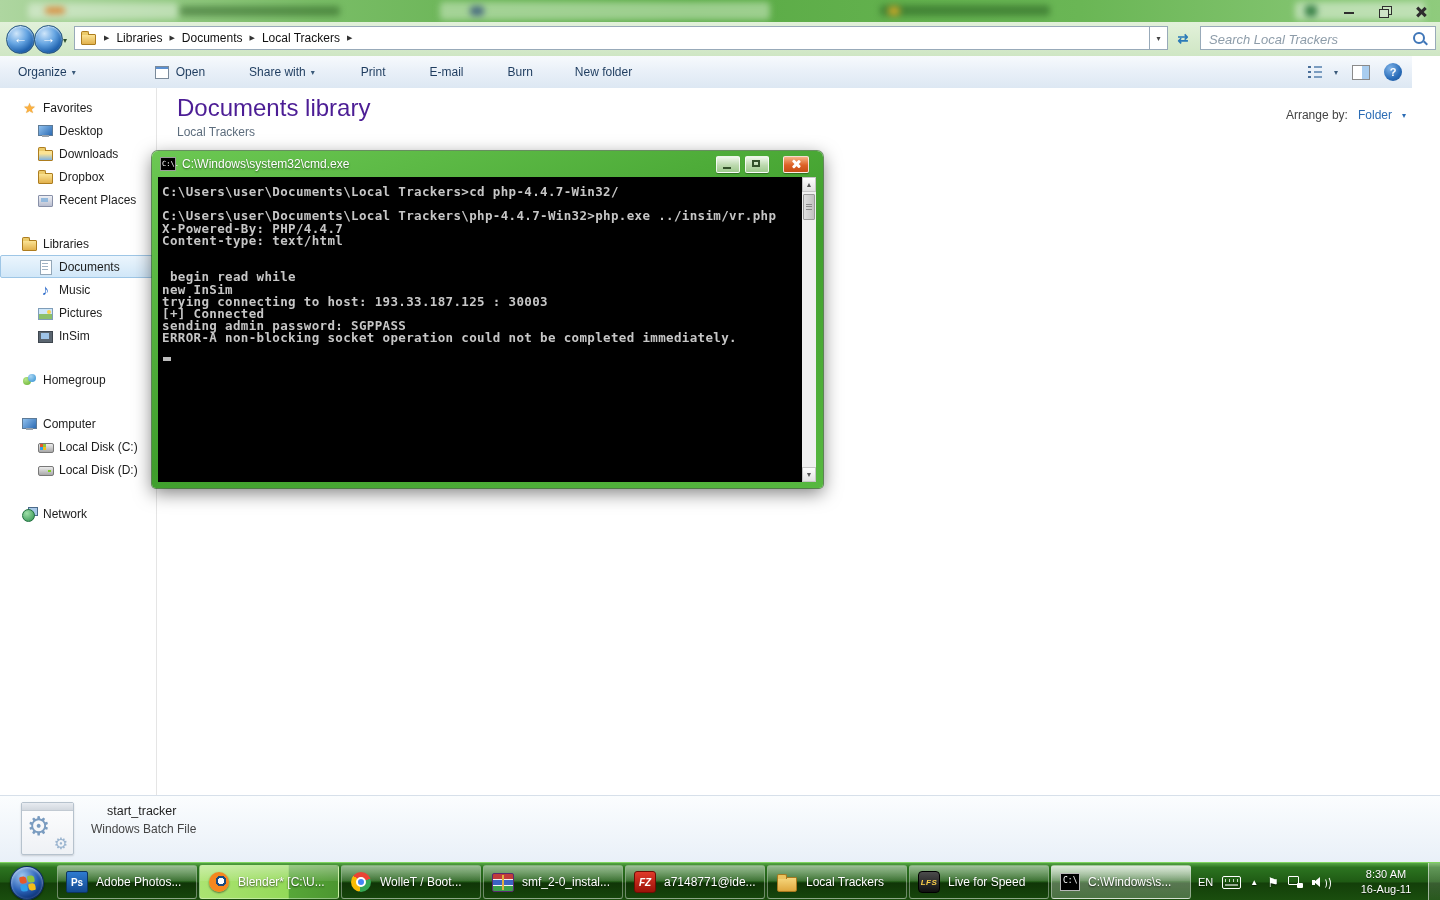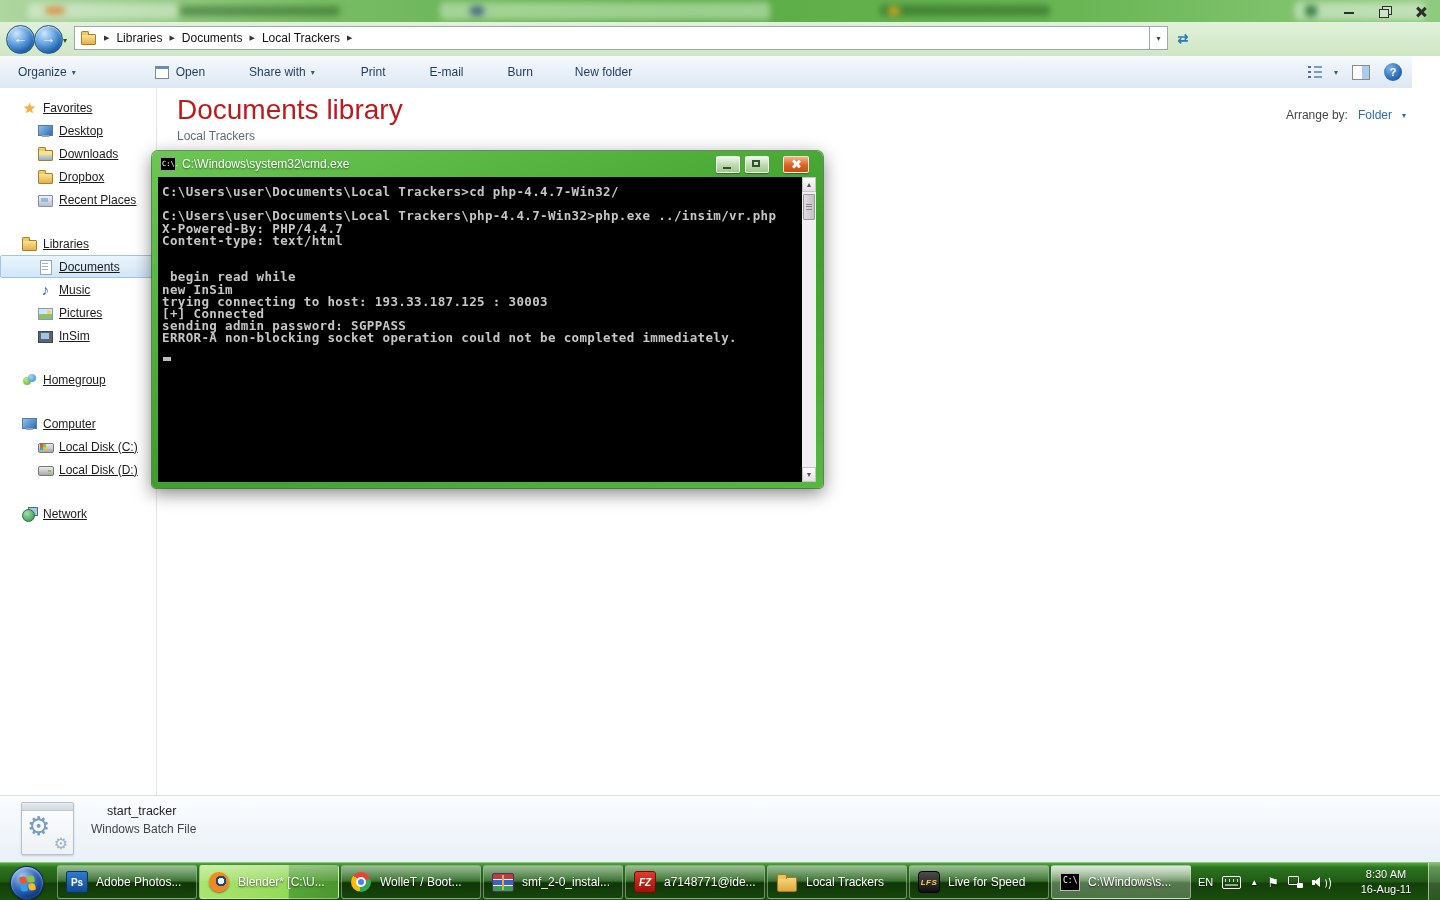--- a/index.html
+++ b/index.html
@@ -63,21 +63,21 @@
   .help-ic{width:18px;height:18px;border-radius:50%;color:#fff;font-weight:bold;font-size:11px;
     background:radial-gradient(circle at 35% 30%,#7fb3e8,#2a6db9 60%,#1a4f92);display:flex;align-items:center;justify-content:center;}
 
   
   .main{position:absolute;left:0;top:88px;width:1440px;height:707px;background:#fff;}
   .sidebar{position:absolute;left:0;top:0;width:157px;height:707px;border-right:1px solid #e5e5e5;padding-top:8px;box-sizing:border-box;}
   .srow{height:21px;display:flex;align-items:center;border:1px solid transparent;margin-right:3px;}
   .srow.top{padding-left:20px;} .srow.child{padding-left:36px;}
   .srow.selected{background:linear-gradient(#ebf5fd,#d1e7f8);border:1px solid #9ec6e6;border-radius:2px;}
   .sgap{height:21px;}
-  .slabel{white-space:nowrap;text-decoration:underline;}
+  .slabel{white-space:nowrap;}
   .ic{width:17px;height:16px;flex:none;margin-right:5px;position:relative;display:inline-flex;align-items:center;justify-content:center;}
   .glyphic{font-size:14px;}
   .favorites-star-icon{color:#fcb040;text-shadow:0 0 1px #c98a1e;}
   .music-icon{color:#2566c8;font-size:15px;}
   .desktop-icon::before,.computer-icon::before{content:"";position:absolute;left:1px;top:2px;width:13px;height:9px;border:1px solid #5d7astroke;border:1px solid #5d7a96;background:linear-gradient(135deg,#8fc0ee,#2d6cb4);}
   .desktop-icon::after,.computer-icon::after{content:"";position:absolute;left:5px;top:12px;width:7px;height:2px;background:#98a2ac;}
   .downloads-icon::before,.dropbox-folder-icon::before,.libraries-icon::before{content:"";position:absolute;left:1px;top:4px;width:13px;height:9px;background:linear-gradient(#fbe394,#e2b14c);border:1px solid #ad7d1f;border-radius:1px;}
   .downloads-icon::after,.dropbox-folder-icon::after,.libraries-icon::after{content:"";position:absolute;left:1px;top:1px;width:6px;height:3px;background:#eccb6b;border:1px solid #ad7d1f;border-bottom:0;border-radius:2px 2px 0 0;}
   .downloads-icon::before{background:linear-gradient(#fbe394 30%,#7fb2e0);}
   .recent-places-icon::before{content:"";position:absolute;left:1px;top:3px;width:13px;height:10px;background:linear-gradient(#eef0f5,#b9bed0);border:1px solid #8890a8;border-radius:1px;}
@@ -93,21 +93,21 @@
   .disk-icon::before,.disk-c-icon::before{content:"";position:absolute;left:1px;top:4px;width:14px;height:8px;background:linear-gradient(#ececec,#a8a8a8);border:1px solid #787878;border-radius:2px;}
   .disk-icon::after{content:"";position:absolute;right:3px;top:8px;width:3px;height:2px;background:#7fd020;}
   .disk-c-icon::after{content:"";position:absolute;left:3px;top:5px;width:6px;height:6px;
     background:linear-gradient(#e4582a,#e4582a),linear-gradient(#8fc63f,#8fc63f),linear-gradient(#2f9fe8,#2f9fe8),linear-gradient(#f5bd18,#f5bd18);
     background-size:3px 3px;background-position:0 0,3px 0,0 3px,3px 3px;background-repeat:no-repeat;}
   .network-icon::before{content:"";position:absolute;left:1px;top:3px;width:11px;height:11px;border-radius:50%;
     background:radial-gradient(circle at 35% 30%,#9fe0a8,#2e8f4e);border:1px solid #1e6f3e;z-index:1;}
   .network-icon::after{content:"";position:absolute;right:0;top:1px;width:8px;height:7px;background:#a8c8e8;border:1px solid #4a6a8a;}
 
   .lib-header{position:absolute;left:177px;top:6px;}
-  .lib-title{font-size:28px;color:#b91c1c;text-align:right;}
+  .lib-title{font-size:24px;color:#4c1d95;text-align:right;}
   .lib-sub{font-size:12px;color:#5d6d7d;margin-top:3px;}
   .arrange{position:absolute;right:34px;top:20px;display:flex;gap:10px;align-items:center;}
   .arrange-label{color:#444;}
   .arrange-value{color:#2b6cb5;display:flex;align-items:center;gap:5px;}
   .arrange-value .tb-arrow{color:#2b6cb5;}
 
   
   .cmd-win{position:absolute;left:152px;top:151px;width:671px;height:337px;border-radius:6px 6px 4px 4px;
     background:linear-gradient(160deg,#6cc853,#3f9e2c 55%,#57b840);
     box-shadow:0 0 0 1px rgba(25,90,12,.6),0 5px 18px rgba(0,0,0,.5);}
@@ -243,20 +243,24 @@
     <span class="crumb-sep">▶</span>
         <span class="crumb">Libraries</span>
         <span class="crumb-sep">▶</span>
         <span class="crumb">Documents</span>
         <span class="crumb-sep">▶</span>
         <span class="crumb">Local Trackers</span>
         <span class="crumb-sep">▶</span>
       </div>
     <div class="addr-dd">▾</div>
     <div class="refresh-btn">⇄</div>
+    <div class="search-box">
+      <input type="text" placeholder="Search Local Trackers" style="">
+      <span class="mag"></span>
+    </div>
   </div>
 
   <div class="cmdbar">
     <div class="tb-items">
         <div class="tb-item tb-i0">
           <span>Organize</span>
           <span class="tb-arrow">▾</span>
         </div>
         <div class="tb-item tb-i1">
           <span class="ic-open"></span>

